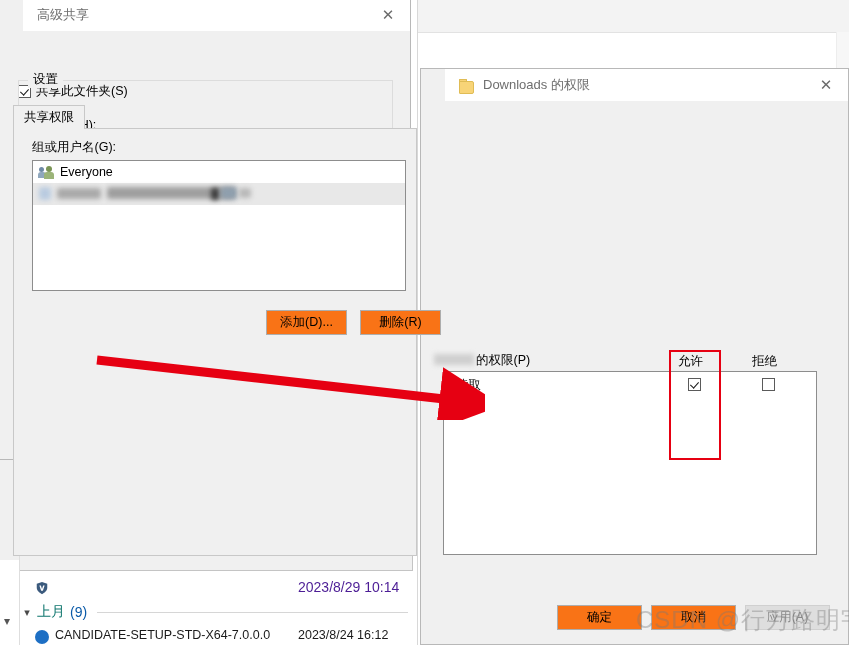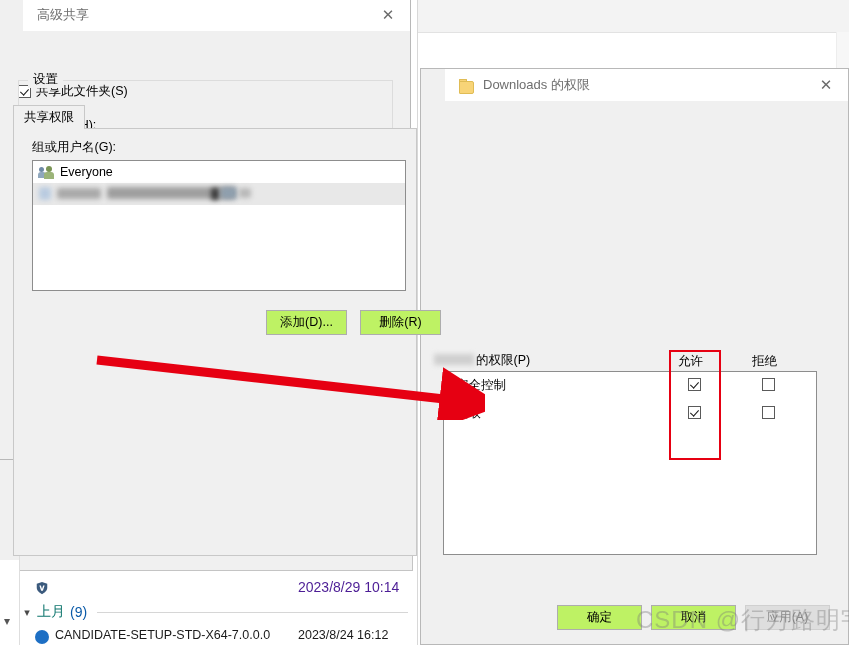--- a/index.html
+++ b/index.html
@@ -95,21 +95,21 @@
   .fld-label{font-size:12.5px;color:#000;white-space:nowrap;}
   #lbl-sharename{left:38px;top:117px;}
   #combo-sharename{
     left:38px;top:136px;width:334px;height:22px;background:#fff;border:1px solid #9a9a9a;box-sizing:border-box;
     display:flex;align-items:center;
   }
   #combo-sharename .cval{margin-left:6px;font-size:12.5px;color:#000;}
   #combo-sharename .carrow{position:absolute;right:8px;top:4px;font-size:11px;color:#3b3b3b;}
 
   .winbtn{
-    position:absolute;height:25px;background:#bef264;border:1px solid #adadad;box-sizing:border-box;
+    position:absolute;height:25px;background:#f97316;border:1px solid #adadad;box-sizing:border-box;
     display:flex;align-items:center;justify-content:center;font-size:12.5px;color:#000;
   }
   .winbtn.disabled{color:#8b8b8b;background:#dedede;border-color:#d0d0d0;}
   #btn-add{left:38px;top:172px;width:72px;}
   #btn-del{left:114px;top:172px;width:72px;}
 
   #lbl-limit{left:38px;top:216px;}
   #spin-limit{
     left:306px;top:211px;width:66px;height:23px;background:#fff;border:1px solid #9a9a9a;box-sizing:border-box;
   }
@@ -325,25 +325,20 @@
 <div class="winbtn" id="btn-perm-del">删除(R)</div>
 
 <div class="abs fld-label" id="lbl-perms">
   <span class="redact"></span><span>的权限(P)</span>
 </div>
 <div class="abs" id="hdr-allow">允许</div>
 <div class="abs" id="hdr-deny">拒绝</div>
 
 <div class="abs" id="table-perms">
   <div class="prow">
-    <span class="pname">完全控制</span>
-    <span class="wcheck checked cb-allow"></span>
-    <span class="wcheck cb-deny"></span>
-  </div>
-  <div class="prow">
     <span class="pname">读取</span>
     <span class="wcheck checked cb-allow"></span>
     <span class="wcheck cb-deny"></span>
   </div>
 </div>
 
 <div class="winbtn" id="btn-perm-ok">确定</div>
 <div class="winbtn" id="btn-perm-cancel">取消</div>
 <div class="winbtn disabled" id="btn-perm-apply">应用(A)</div>
 

